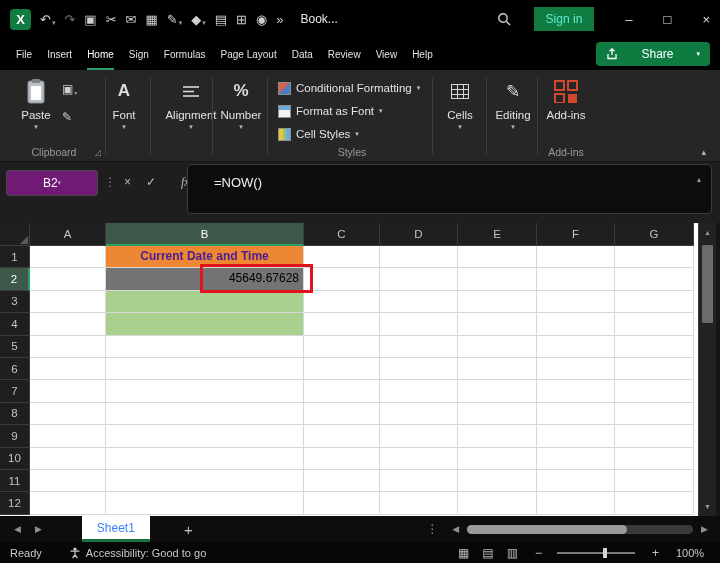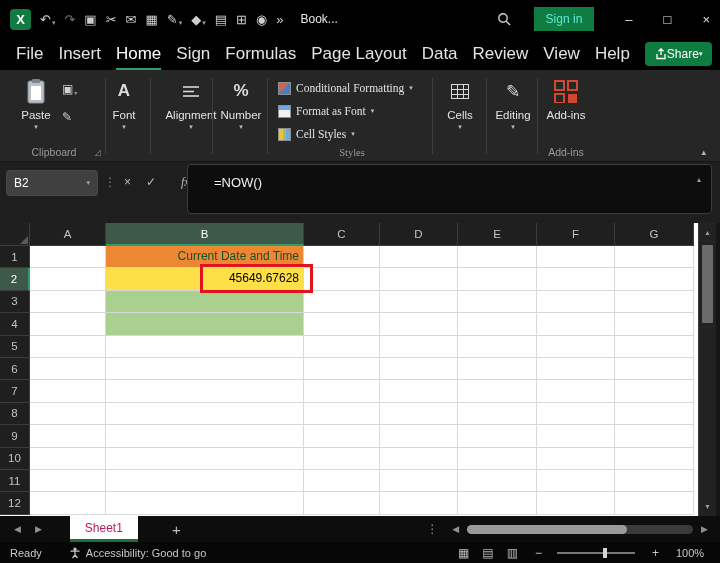--- a/index.html
+++ b/index.html
@@ -16,62 +16,62 @@
   .dim{color:#6f6f6f;}
   .tb-title{font-size:12px;color:#e8e8e8;margin-left:8px;white-space:nowrap;}
   .search{margin-left:auto;display:flex;align-items:center;}
   .signin{background:#107C41;color:#5eead4;border:none;font-size:12px;height:24px;padding:0 12px;
           margin-left:14px;font-family:inherit;cursor:pointer;}
   .winbtn{font-size:13px;margin-left:22px;color:#e0e0e0;}
 
   
   .menubar{position:absolute;top:38px;left:0;width:720px;height:32px;background:#000;display:flex;
            align-items:center;gap:15px;padding:0 0 0 16px;box-sizing:border-box;}
-  .mtab{font-size:17px;color:#e3e3e3;height:100%;display:flex;align-items:center;
+  .mtab{font-size:10px;color:#e3e3e3;height:100%;display:flex;align-items:center;
         border-bottom:2.5px solid transparent;box-sizing:border-box;padding-top:2px;white-space:nowrap;}
   .mtab.active{color:#fff;border-bottom-color:#2E9E68;}
   .share{margin-left:auto;margin-right:10px;background:#0E7C41;border:none;border-radius:4px;height:24px;
-         display:flex;align-items:center;gap:0;color:#fff;font-size:12px;padding:0 10px;font-family:inherit;cursor:pointer;}
+         display:flex;align-items:center;gap:23px;color:#fff;font-size:12px;padding:0 10px;font-family:inherit;cursor:pointer;}
   .share .chev{font-size:7px;}
 
   
   .ribbon{position:absolute;top:70px;left:0;width:720px;height:92px;background:#262626;
           box-sizing:border-box;border-bottom:1px solid #151515;}
   .rdiv{position:absolute;top:8px;height:76px;width:1px;background:#3d3d3d;}
   .rgroup{position:absolute;top:0;height:100%;}
   .clipgroup{left:4px;width:100px;}
   .bigbtn{position:absolute;top:5px;display:flex;flex-direction:column;align-items:center;color:#e3e3e3;}
   .bigbtn .icon{height:32px;display:flex;align-items:center;justify-content:center;font-size:17px;color:#dcdcdc;}
   .blabel{font-size:11.5px;margin-top:2px;white-space:nowrap;}
   .bigbtn .chev{font-size:7px;color:#bdbdbd;margin-top:2px;}
   .grouplabel{position:absolute;bottom:3px;left:0;width:100%;text-align:center;font-size:10.5px;color:#999;}
   .launcher{position:absolute;bottom:4px;right:3px;font-size:8px;color:#8d8d8d;}
   .smallbtn{position:absolute;font-size:12px;color:#d0d0d0;display:flex;gap:1px;align-items:flex-end;}
   .smallbtn .chev{font-size:6px;color:#9a9a9a;}
   .sb1{left:58px;top:12px;}
   .sb2{left:58px;top:40px;}
   .paste{left:10px;width:44px;}
-  .styles-group{left:272px;width:160px;font-family:Liberation Serif, serif;}
+  .styles-group{left:272px;width:160px;}
   .stylerow{position:absolute;left:6px;display:flex;align-items:center;gap:5px;height:20px;
             color:#e3e3e3;font-size:11.5px;white-space:nowrap;}
   .stylerow .chev{font-size:7px;color:#bdbdbd;}
   .sicon{width:13px;height:13px;flex:none;border:1px solid #8f8f8f;box-sizing:border-box;}
   .cf-icon{background:linear-gradient(135deg,#d6604f 50%,#4a7ebf 50%);}
   .fat-icon{background:linear-gradient(#6fa8dc 35%,#f2f2f2 35%);}
   .cs-icon{background:linear-gradient(90deg,#f1c232 33%,#93c47d 33%,#93c47d 66%,#6fa8dc 66%);}
   .addins-group{left:538px;width:56px;}
   .collapse{position:absolute;right:14px;bottom:4px;font-size:9px;color:#b5b5b5;}
   .fonticon{font-weight:bold;}
   .pcticon{font-weight:bold;font-size:15px;}
 
   
   .fbar{position:absolute;top:162px;left:0;width:720px;height:61px;background:#1e1e1e;}
-  .namebox{position:absolute;left:6px;top:8px;width:92px;height:26px;background:#404040;
+  .namebox{position:absolute;left:6px;top:8px;width:92px;height:26px;background:#701a75;
            border:1px solid #474747;border-radius:3px;display:flex;align-items:center;
-           justify-content:space-between;padding:12px 7px;color:#fff;font-size:12px;box-sizing:border-box;}
+           justify-content:center;padding:12px 7px;color:#fff;font-size:12px;box-sizing:border-box;}
   .namebox .chev{font-size:7px;color:#a8a8a8;}
   .fdots{position:absolute;left:104px;top:13px;color:#8a8a8a;font-size:12px;}
   .fbtn{position:absolute;top:13px;color:#bbb;font-size:12px;}
   .fb-cancel{left:124px;}
   .fb-check{left:146px;}
   .fb-fx{left:181px;font-style:italic;font-family:"Liberation Serif",serif;}
   .finput{position:absolute;left:187px;top:2px;width:525px;height:50px;background:#0d0d0d;
           border:1px solid #3c3c3c;border-radius:4px;box-sizing:border-box;color:#f2f2f2;
           font-size:13px;padding:10px 10px 0 26px;}
   .fexpand{position:absolute;top:10px;right:10px;font-size:8px;color:#9a9a9a;}
@@ -96,22 +96,22 @@
            border-left:1px solid #3a3a3a;box-sizing:border-box;}
   .rightedge{position:absolute;left:716px;top:223px;width:4px;height:293px;background:#161616;}
   .va{position:absolute;left:0;width:100%;text-align:center;font-size:8px;color:#9a9a9a;}
   .va.up{top:5px;}.va.down{bottom:5px;}
   .vthumb{position:absolute;left:3px;top:22px;width:11px;height:78px;background:#6b6b6b;border-radius:1px;}
 
   
   .sheetbar{position:absolute;top:516px;left:0;width:720px;height:26px;background:#0d0d0d;display:flex;
             align-items:center;box-sizing:border-box;color:#b5b5b5;}
   .sarrow{font-size:9px;color:#8f8f8f;margin-left:14px;}
-  .sheettab{height:100%;background:#fff;color:#be185d;font-size:12px;display:flex;align-items:center;
-            padding:0 15px;margin-left:28px;border-bottom:3px solid #17703d;box-sizing:border-box;}
+  .sheettab{height:100%;background:#fff;color:#3b82f6;font-size:12px;display:flex;align-items:center;
+            padding:0 15px;margin-left:40px;border-bottom:3px solid #17703d;box-sizing:border-box;}
   .addsheet{font-size:15px;margin-left:34px;color:#c0c0c0;}
   .sdots{margin-left:auto;font-size:12px;color:#9a9a9a;}
   .hscroll{width:226px;height:9px;background:#3a3a3a;border-radius:5px;margin-left:8px;position:relative;}
   .hthumb{position:absolute;left:0;top:0;width:160px;height:9px;background:#9a9a9a;border-radius:5px;}
   .sarrow.last{margin-right:12px;margin-left:8px;}
 
   
   .statusbar{position:absolute;top:542px;left:0;width:720px;height:21px;background:#070707;display:flex;
              align-items:center;font-size:11px;color:#c9c9c9;padding:0 10px;box-sizing:border-box;gap:7px;}
   .accwrap{margin-left:20px;display:flex;align-items:center;gap:5px;}
@@ -340,29 +340,29 @@
         <div class="gh corner"></div>
         <div class="gh colh">A</div>
         <div class="gh colh sel">B</div>
         <div class="gh colh">C</div>
         <div class="gh colh">D</div>
         <div class="gh colh">E</div>
         <div class="gh colh">F</div>
         <div class="gh colh">G</div>
         <div class="gh rowh">1</div>
         <div class="cell"></div>
-        <div class="cell" style="background: rgb(237, 135, 51); color: #14532d; font-weight: normal; text-align: right;">Current Date and Time</div>
+        <div class="cell" style="background: rgb(237, 135, 51); color: #4c1d95; font-weight: bold; text-align: center;">Current Date and Time</div>
         <div class="cell"></div>
         <div class="cell"></div>
         <div class="cell"></div>
         <div class="cell"></div>
         <div class="cell"></div>
         <div class="gh rowh sel">2</div>
         <div class="cell"></div>
-        <div class="cell" style="background: #fde047; color: rgb(0, 0, 0); text-align: right;">45649.67628</div>
+        <div class="cell" style="background: #737373; color: rgb(0, 0, 0); text-align: right;">45649.67628</div>
         <div class="cell"></div>
         <div class="cell"></div>
         <div class="cell"></div>
         <div class="cell"></div>
         <div class="cell"></div>
         <div class="gh rowh">3</div>
         <div class="cell"></div>
         <div class="cell" style="background: rgb(169, 208, 142);"></div>
         <div class="cell"></div>
         <div class="cell"></div>

